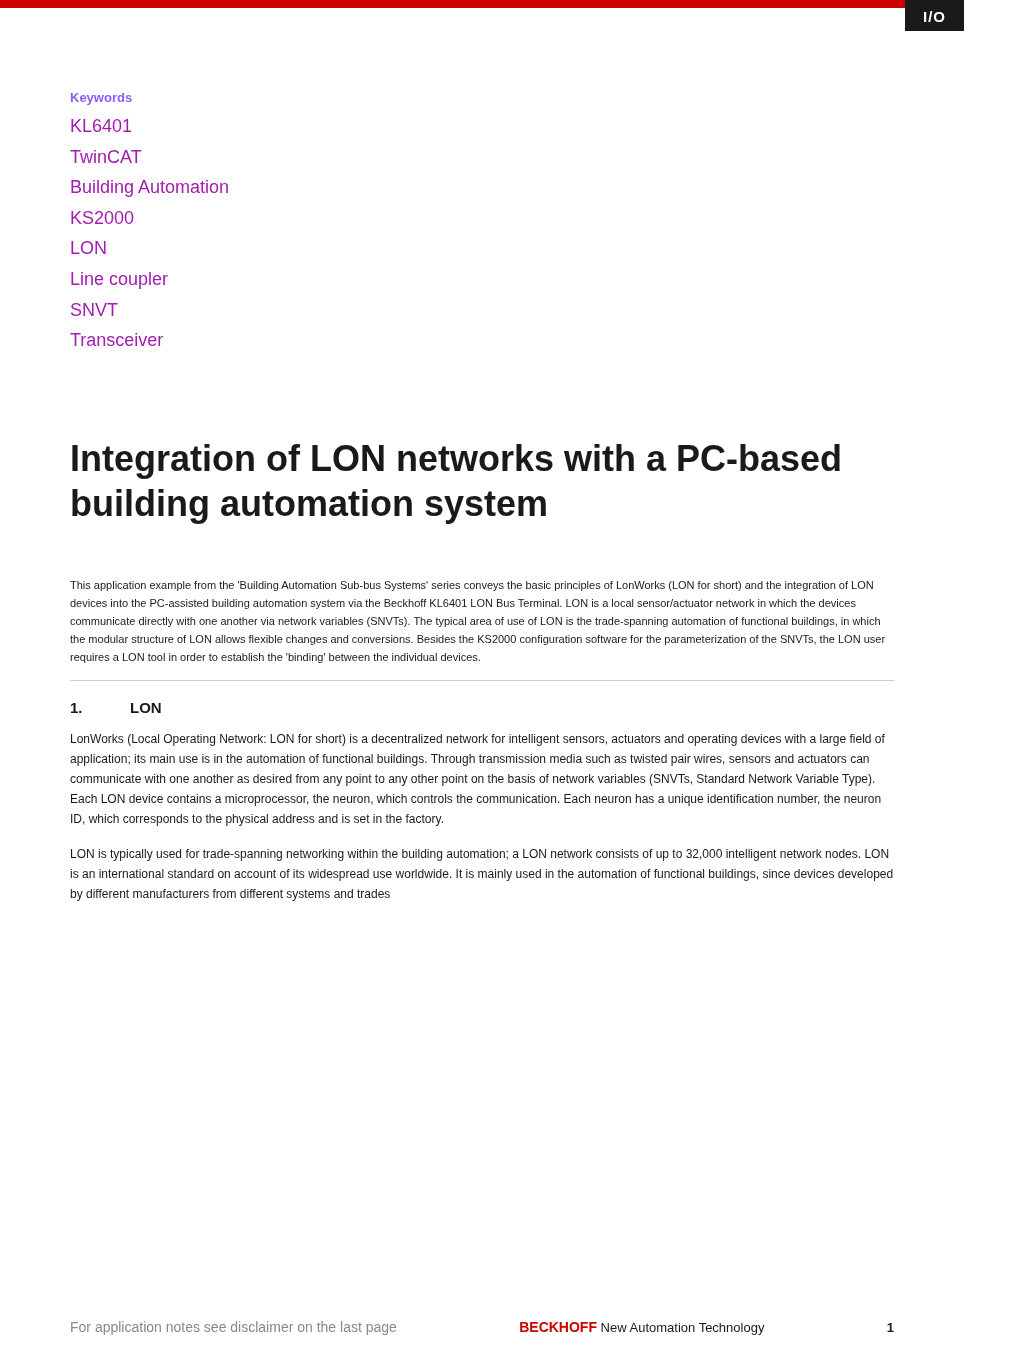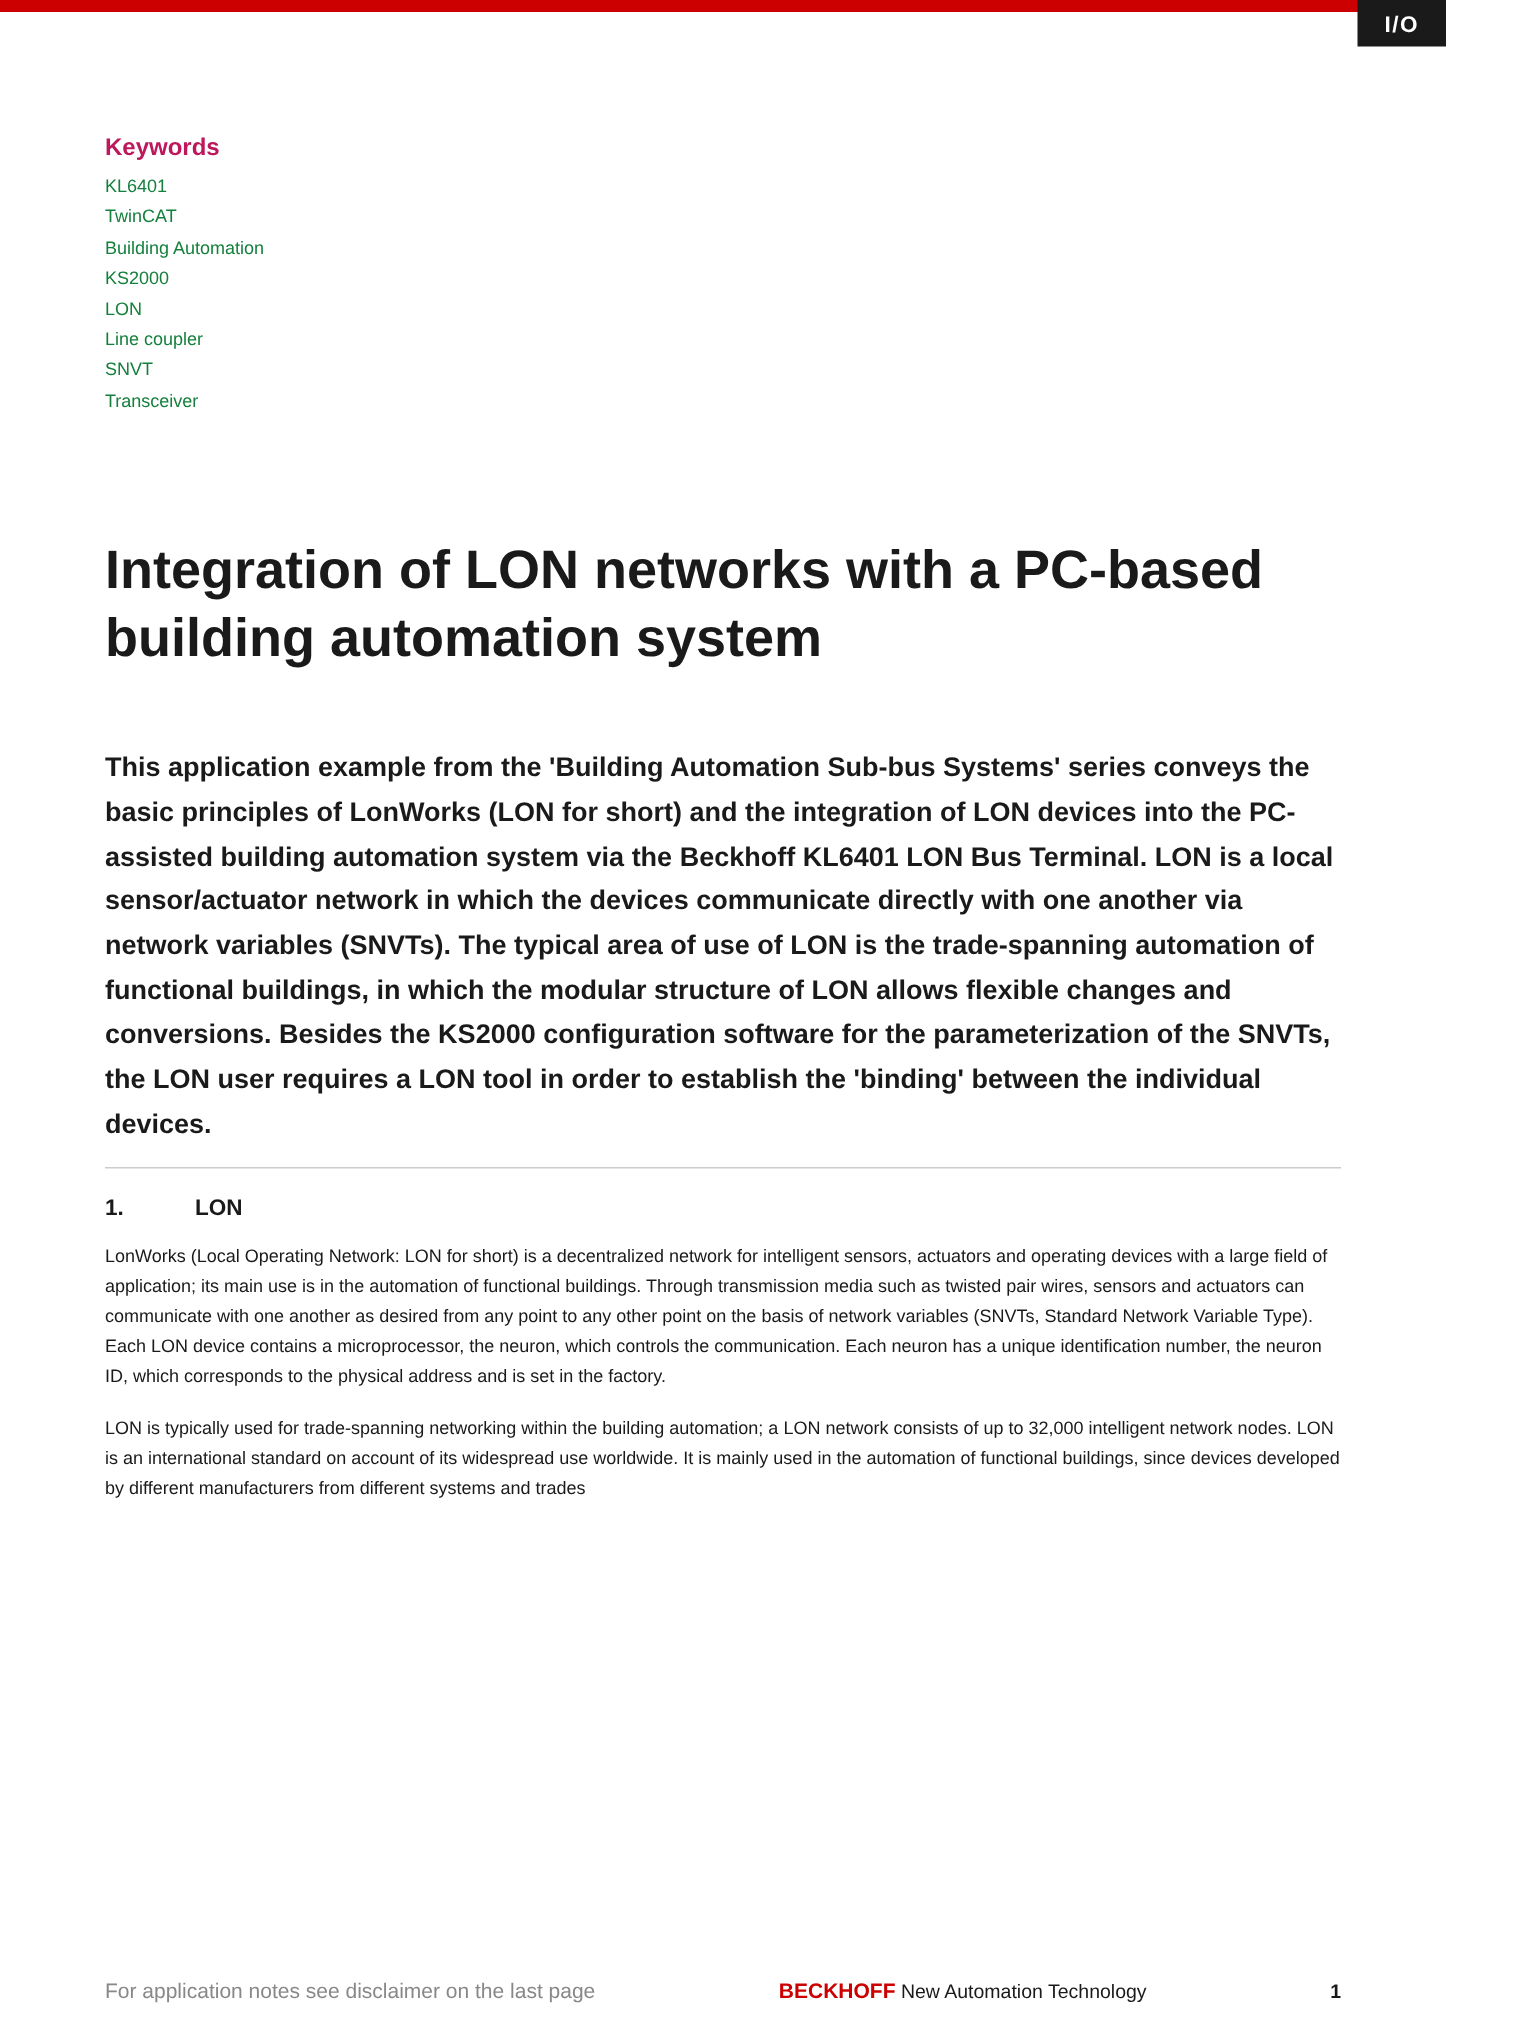--- a/index.html
+++ b/index.html
@@ -80,46 +80,46 @@
       color: #cc0000;
       font-weight: normal;
     }
 
     .keywords-section {
       width: 200px;
       min-width: 180px;
     }
 
     .keywords-label {
-      font-size: 16px;
-      font-weight: bold;
-      color: #be185d;
+      font-size: 13px;
+      font-weight: bold;
+      color: #8b5cf6;
       margin-bottom: 6px;
     }
 
     .keyword-item {
-      font-size: 12px;
-      color: #15803d;
+      font-size: 18px;
+      color: #a21caf;
       line-height: 1.7;
     }
 
     
     .main-title {
       font-size: 36px;
       font-weight: bold;
       color: #1a1a1a;
       line-height: 1.25;
       margin-bottom: 50px;
       margin-top: 80px;
     }
 
     
     .abstract {
-      font-size: 18px;
-      font-weight: bold;
+      font-size: 11px;
+      font-weight: normal;
       color: #1a1a1a;
       line-height: 1.65;
     }
 
     
     .section-heading {
       display: flex;
       align-items: baseline;
       margin-bottom: 14px;
       margin-top: 10px;

